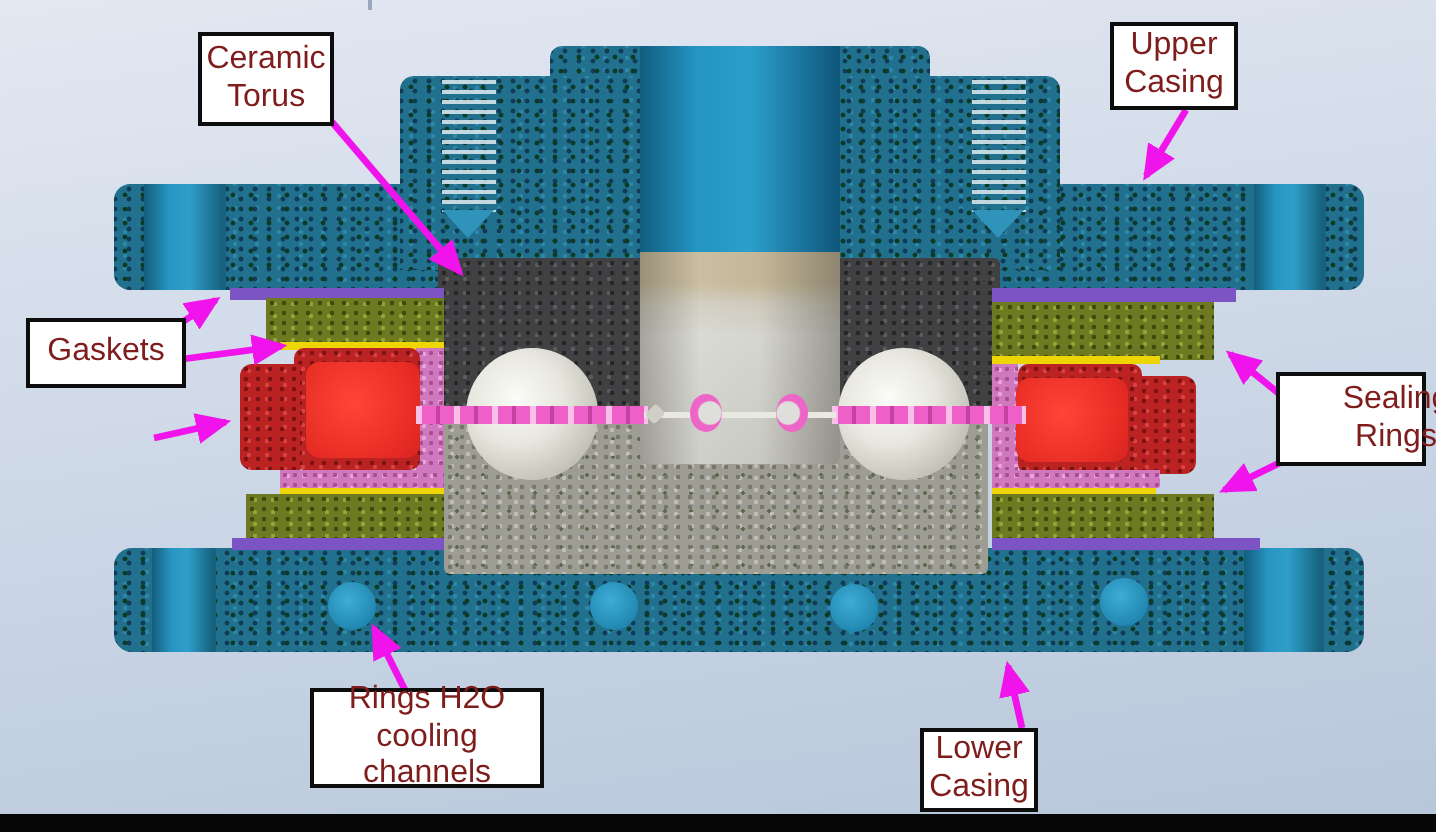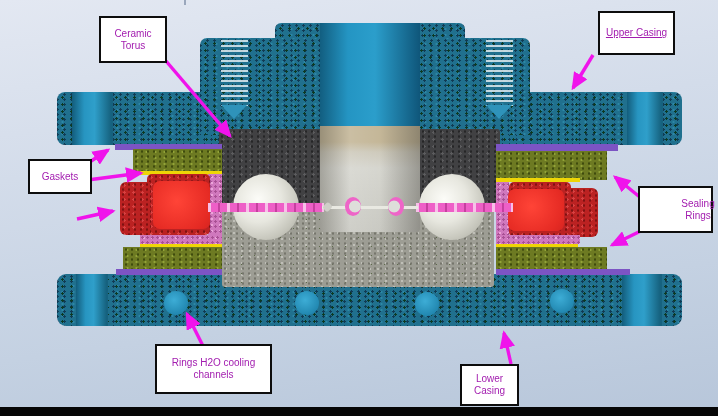--- a/index.html
+++ b/index.html
@@ -47,22 +47,22 @@
   .vthread{background:repeating-linear-gradient(180deg,rgba(213,229,235,.9) 0 2px,rgba(213,229,235,0) 2px 5px);}
   .vpoint{width:0;height:0;border-left:13px solid transparent;border-right:13px solid transparent;border-top:14px solid #2f93ba;}
   .stripe{background-color:#ee5fc7;background-image:repeating-linear-gradient(90deg,
     rgba(255,255,255,.6) 0 3px,rgba(255,255,255,0) 3px 10px,
     rgba(135,18,98,.4) 10px 12px,rgba(135,18,98,0) 12px 19px);}
   .purple{background:#7c54c4;}
   .yellow{background:#eed506;}
   .redcore{background:radial-gradient(circle at 42% 42%,#ff4437,#e62b24 75%,#d62420);border-radius:7px;}
   .jetbit{border-radius:50%;background:radial-gradient(circle at 62% 50%,#dededa 0 40%,#ee65c8 46% 100%);}
   .callout{
-    position:absolute;background:#fff;border:2.5px solid #0d0d0d;color:#a21caf;
-    font-size:10px;line-height:1.18;text-align:center;
+    position:absolute;background:#fff;border:2.5px solid #0d0d0d;color:#7f1d1d;
+    font-size:16px;line-height:1.18;text-align:center;
     display:flex;align-items:center;justify-content:center;padding:2px 3px;box-sizing:border-box;
   }
 </style>
 </head>
 <body>
 
 <div class="stage">
 
   <div class="p" style="left:184px;top:0;width:2px;height:5px;background:#9aa7bc;"></div>
 
@@ -138,20 +138,20 @@
       <line x1="80" y1="181" x2="141" y2="173" marker-end="url(#ah)"></line>
       <line x1="77" y1="219" x2="113" y2="211" marker-end="url(#ah)"></line>
       <line x1="641" y1="198" x2="615" y2="177" marker-end="url(#ah)"></line>
       <line x1="649" y1="227" x2="612" y2="245" marker-end="url(#ah)"></line>
       <line x1="203" y1="346" x2="187" y2="314" marker-end="url(#ah)"></line>
       <line x1="511" y1="364" x2="504" y2="333" marker-end="url(#ah)"></line>
     </g>
   </svg>
 
   <div class="callout" style="left:99px;top:16px;width:68px;height:47px;">Ceramic Torus</div>
-  <div class="callout" style="left:598px;top:11px;width:77px;height:44px;text-decoration:underline;">Upper Casing</div>
-  <div class="callout" style="left:13px;top:159px;width:64px;height:35px;margin-left:15px;">Gaskets</div>
+  <div class="callout" style="left:555px;top:11px;width:64px;height:44px;">Upper Casing</div>
+  <div class="callout" style="left:13px;top:159px;width:80px;height:35px;">Gaskets</div>
   <div class="callout" style="left:638px;top:186px;width:75px;height:47px;padding-left:48px;">Sealing Rings</div>
   <div class="callout" style="left:155px;top:344px;width:117px;height:50px;">Rings H2O cooling channels</div>
   <div class="callout" style="left:460px;top:364px;width:59px;height:42px;">Lower Casing</div>
 
   <div class="p" style="left:0;top:407px;width:718px;height:9px;background:#060606;"></div>
 </div>
 
 </body></html>

